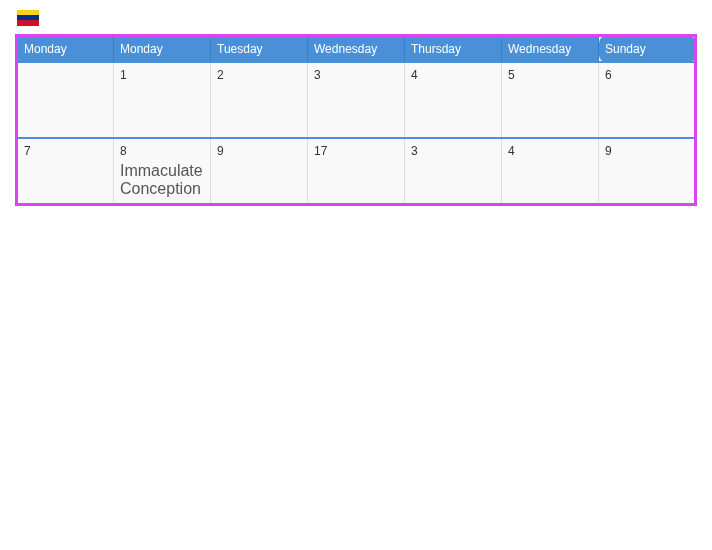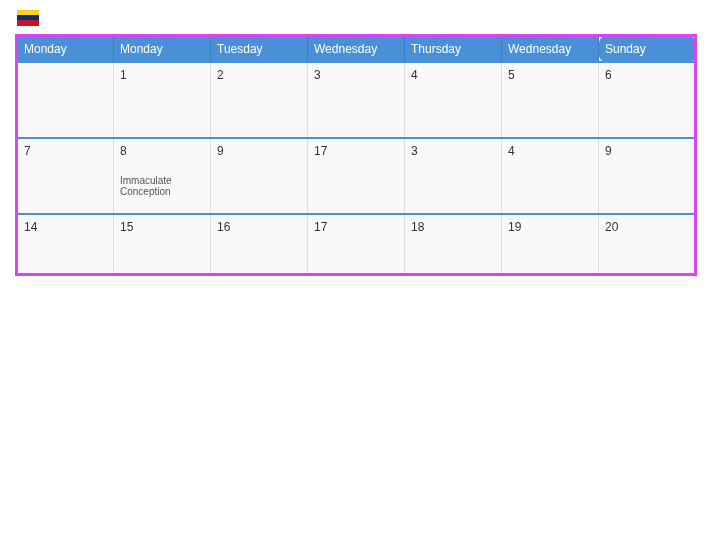--- a/index.html
+++ b/index.html
@@ -94,23 +94,23 @@
     }
     .calendar tbody td:last-child {
       border-right: none;
     }
     .day-num {
       font-size: 12px;
       color: #333;
       display: block;
     }
     .holiday {
-      font-size: 10px;
+      font-size: 16px;
       color: #555;
-      margin-top: 17px;
+      margin-top: 4px;
       display: block;
     }
   </style>
 </head>
 <body>
 
 <div class="page">
   <div class="header">
     <div class="logo">
       <span class="logo-general"></span>
@@ -176,38 +176,15 @@
           <td>
             <span class="day-num">3</span>
           </td>
           <td>
             <span class="day-num">4</span>
           </td>
           <td>
             <span class="day-num">9</span>
           </td>
         </tr>
-        <tr>
-          <td>
-            <span class="day-num">14</span>
-          </td>
-          <td>
-            <span class="day-num">15</span>
-          </td>
-          <td>
-            <span class="day-num">16</span>
-          </td>
-          <td>
-            <span class="day-num">17</span>
-          </td>
-          <td>
-            <span class="day-num">18</span>
-          </td>
-          <td>
-            <span class="day-num">19</span>
-          </td>
-          <td>
-            <span class="day-num">20</span>
-          </td>
-        </tr>
       </tbody>
   </table>
 </div>
 
 </body></html>

